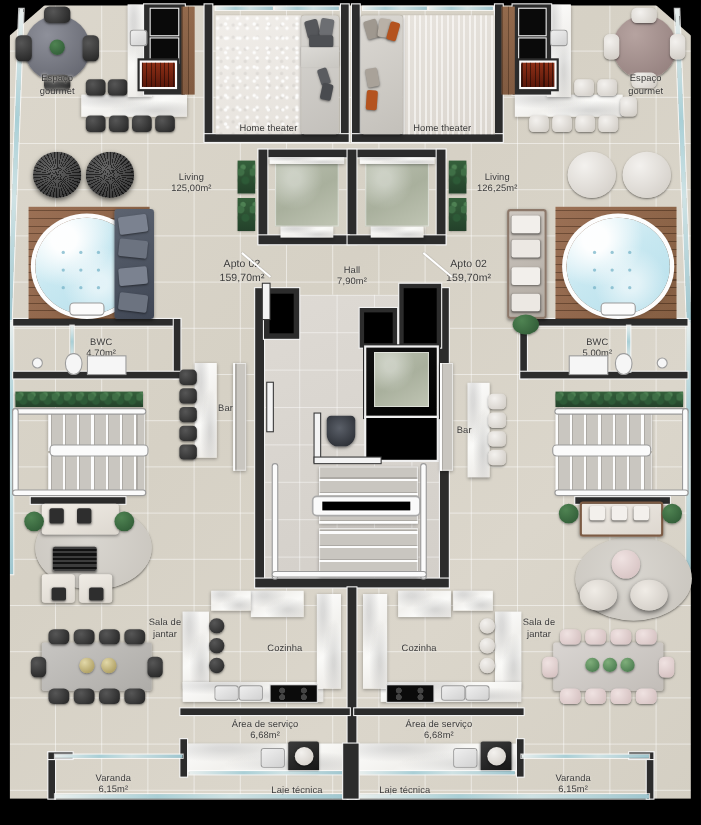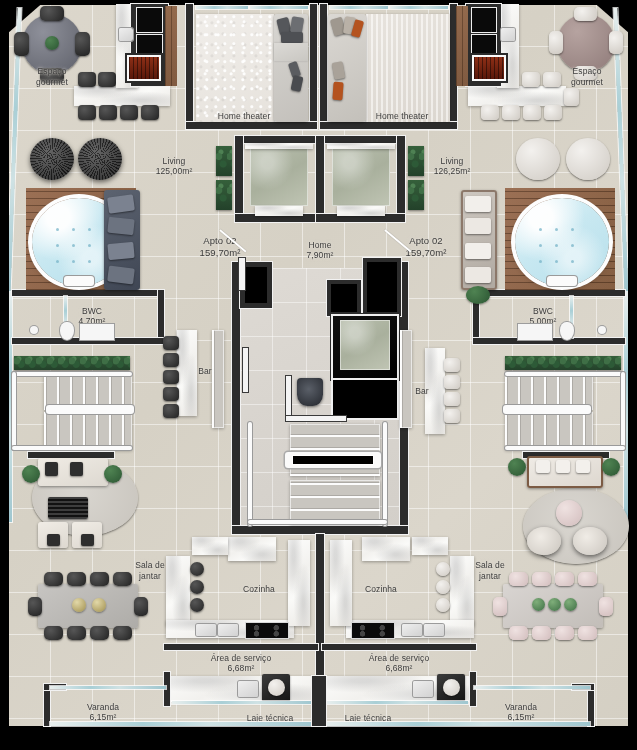--- a/index.html
+++ b/index.html
@@ -372,21 +372,21 @@
   <div class="planter" style="left:408px; top:180px; width:16px; height:30px;"></div>
 
   <span class="lbl" style="left:180px; top:236px; width:80px; font-size:9.5px;">Apto 02</span>
   <span class="lbl" style="left:180px; top:248px; width:80px; font-size:9.5px;">159,70m²</span>
   <div class="leader" style="left:220px; top:229px; width:34px; transform:rotate(40deg);"></div>
 
   <span class="lbl" style="left:386px; top:236px; width:80px; font-size:9.5px;">Apto 02</span>
   <span class="lbl" style="left:386px; top:248px; width:80px; font-size:9.5px;">159,70m²</span>
   <div class="leader" style="left:385px; top:229px; width:34px; transform:rotate(40deg);"></div>
 
-  <span class="lbl" style="left:281px; top:240px; width:78px;">Home</span>
+  <span class="lbl" style="left:281px; top:240px; width:78px;">Hall</span>
   <span class="lbl" style="left:281px; top:250px; width:78px;">7,90m²</span>
 
   <div class="floor grey" style="left:238px; top:268px; width:164px; height:262px;"></div>
   <div class="wall" style="left:232px; top:262px; width:8px; height:272px;"></div>
   <div class="wall" style="left:400px; top:262px; width:8px; height:272px;"></div>
   <div class="wall" style="left:232px; top:526px; width:176px; height:8px;"></div>
 
   <div class="wall" style="left:240px; top:262px; width:32px; height:46px;"></div>
   <div class="void" style="left:245px; top:267px; width:22px; height:36px;"></div>
   <div class="wall white" style="left:239px; top:258px; width:6px; height:32px;"></div>

